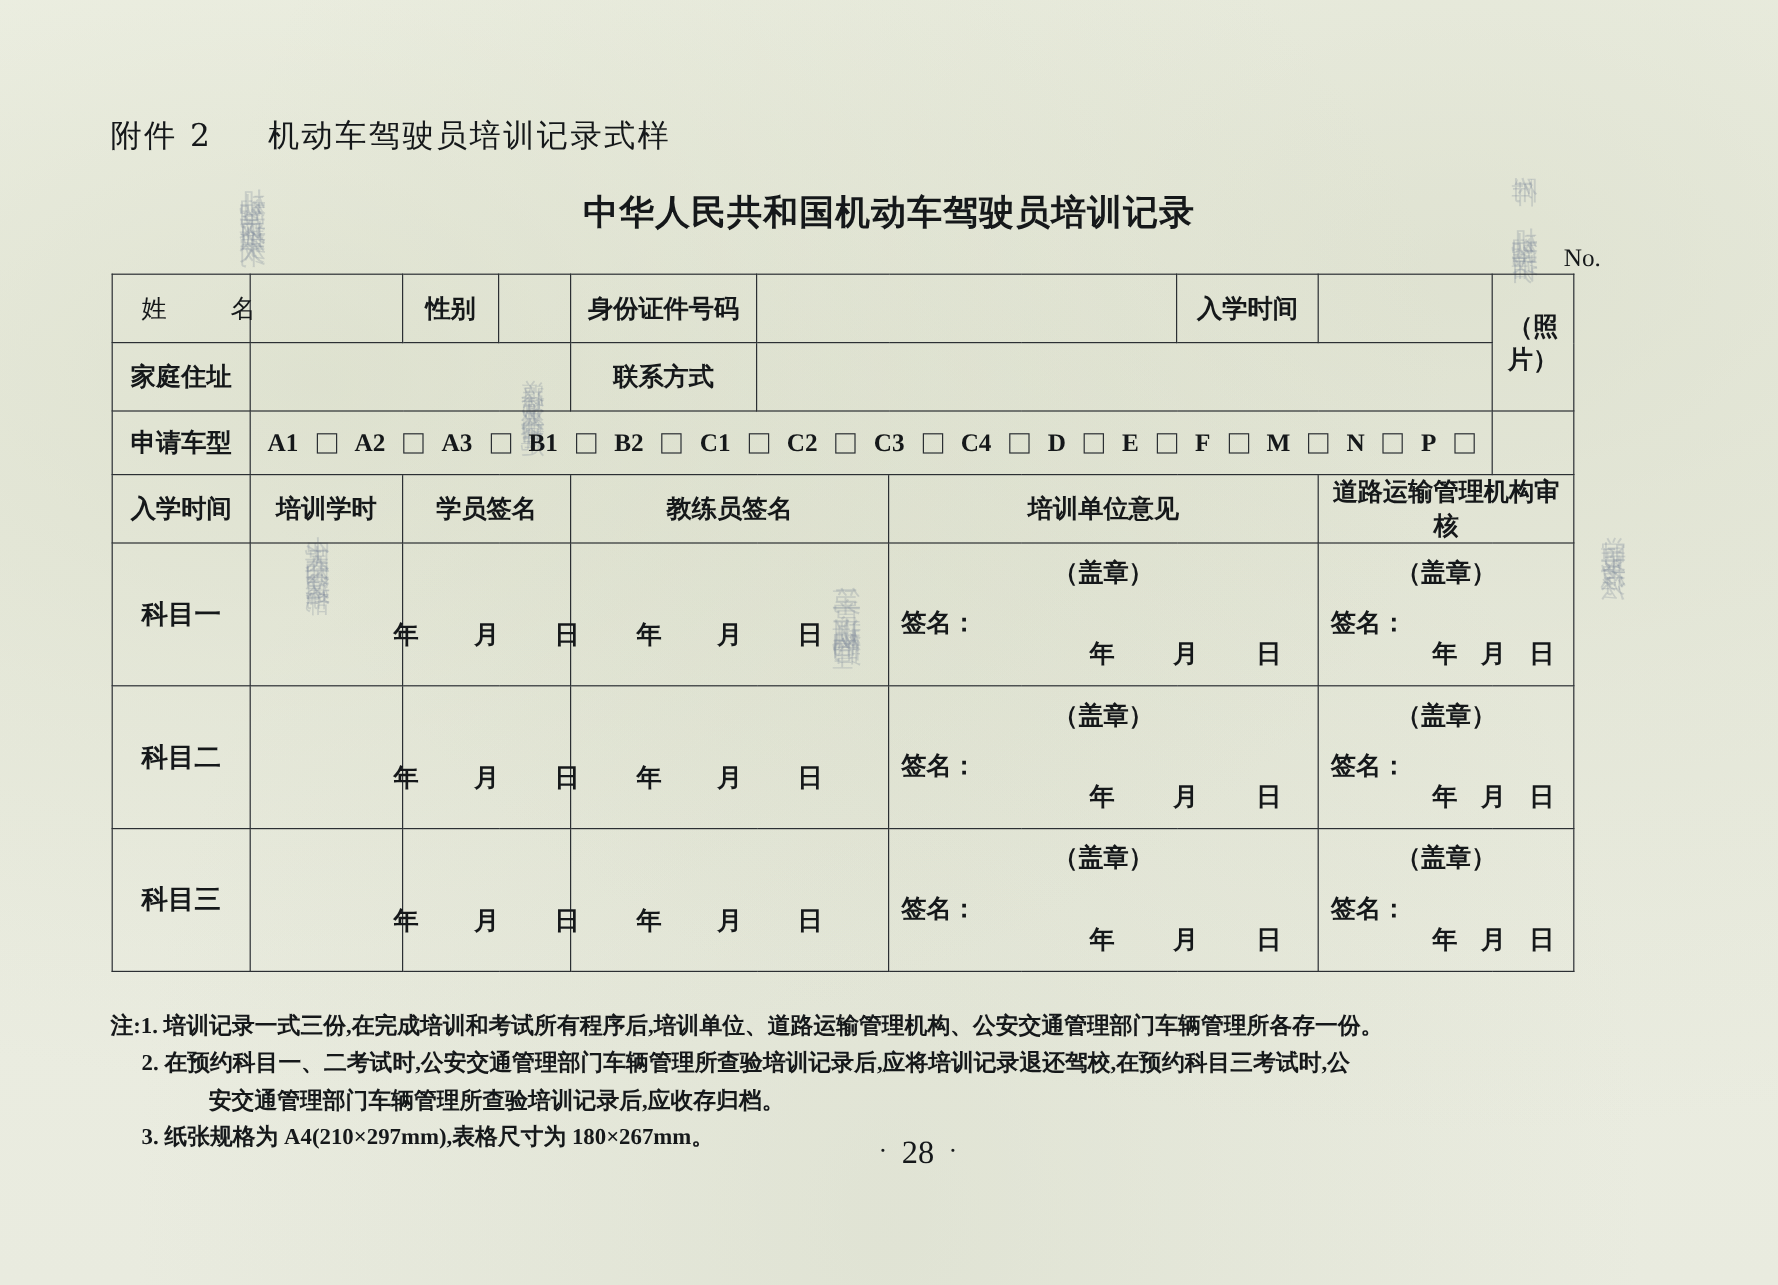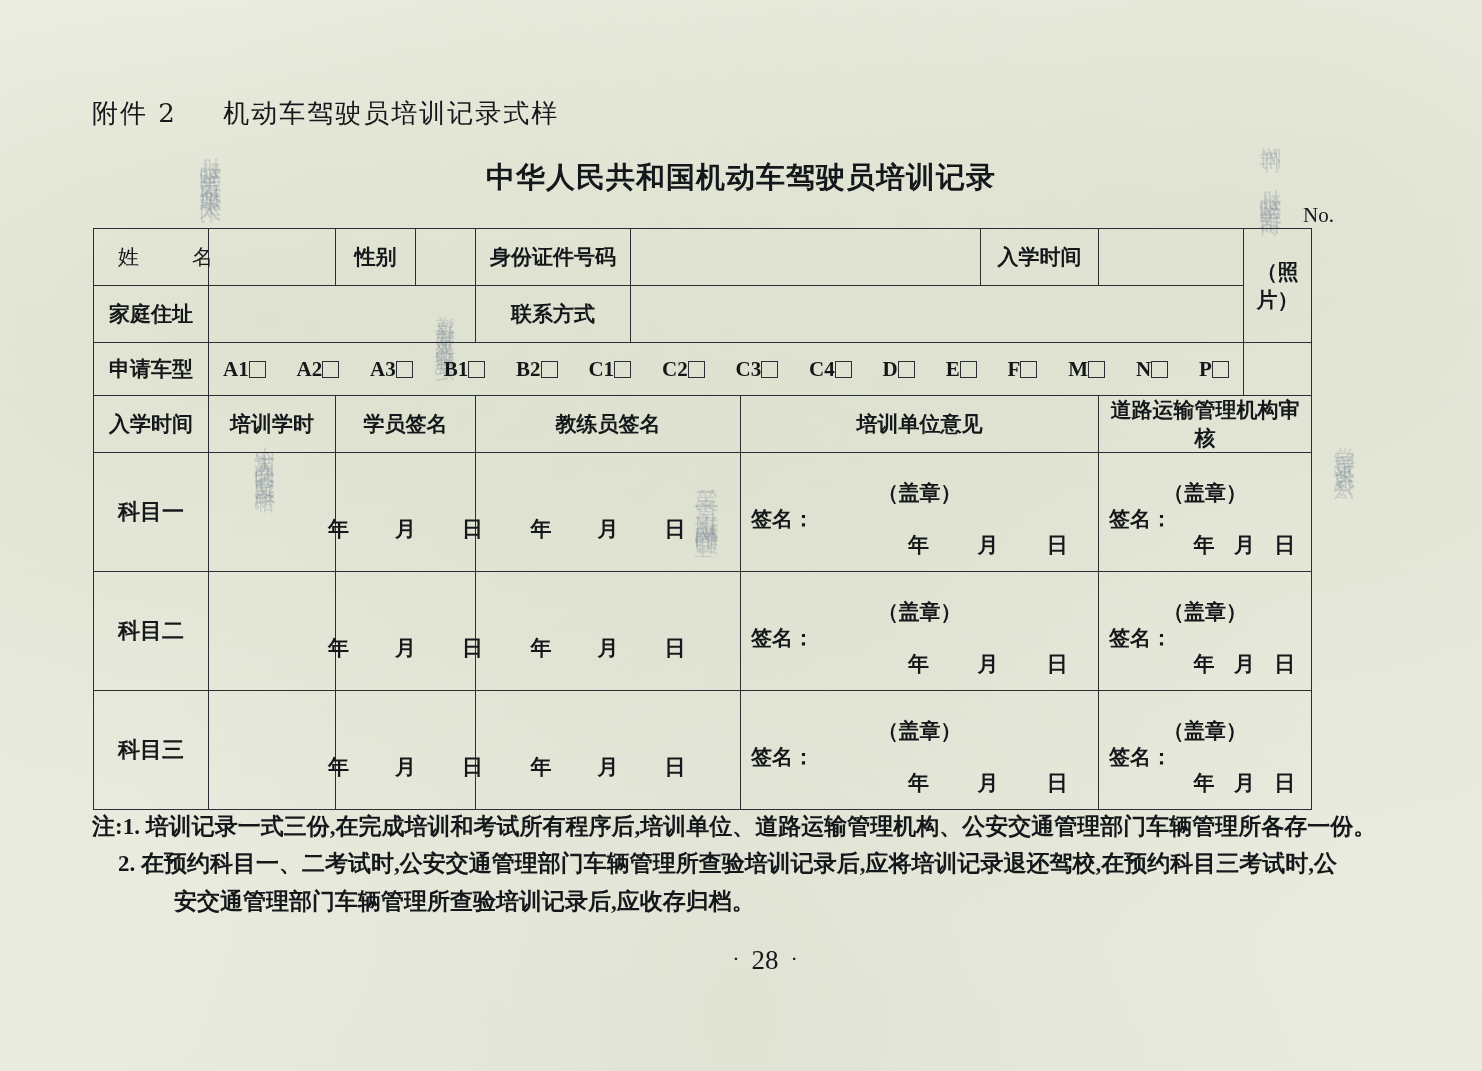--- a/index.html
+++ b/index.html
@@ -117,21 +117,21 @@
     align-items: center;
     gap: 0;
     justify-content: space-between;
     padding: 0 6px;
     font-size: 21px;
     font-family: "Liberation Serif", serif;
   }
   .vt {
     display: inline-flex;
     align-items: center;
-    gap: 0;
+    gap: 15px;
     white-space: nowrap;
     font-weight: bold;
   }
   .vt .box {
     display: inline-block;
     width: 15px;
     height: 15px;
     border: 1.6px solid #2b2f33;
   }
 
@@ -159,21 +159,21 @@
     font-weight: bold;
     padding-top: 62px;
   }
   .opinion {
     position: relative;
     height: 100%;
   }
   .opinion .seal {
     position: absolute;
     left: 0; right: 0;
-    top: 26px;
+    top: 10px;
     text-align: center;
     font-size: 21px;
     font-weight: bold;
   }
   .opinion .sign {
     position: absolute;
     left: 10px;
     top: 52px;
     font-size: 21px;
     font-weight: bold;
@@ -186,23 +186,23 @@
     display: flex;
     justify-content: space-around;
     font-size: 21px;
     font-weight: bold;
   }
 
   
   .notes {
     position: absolute;
     left: 92px;
-    top: 808px;
+    top: 841px;
     width: 1300px;
-    font-size: 23px;
+    font-size: 19px;
     line-height: 1.62;
     font-weight: bold;
     letter-spacing: 0px;
   }
   .notes .n-line { white-space: nowrap; }
   .notes .n2 { margin-left: 26px; }
   .notes .n2-cont { margin-left: 82px; }
   .notes .n3 { margin-left: 26px; }
 
   .page-num {
@@ -476,18 +476,19 @@
         </tr>
       </tbody>
   </table>
 
   <div class="notes">
     <div class="n-line">
       <span>注:</span><span>1. 培训记录一式三份,在完成培训和考试所有程序后,培训单位、道路运输管理机构、公安交通管理部门车辆管理所各存一份。</span>
     </div>
     <div class="n-line n2">2. 在预约科目一、二考试时,公安交通管理部门车辆管理所查验培训记录后,应将培训记录退还驾校,在预约科目三考试时,公</div>
     <div class="n-line n2-cont">安交通管理部门车辆管理所查验培训记录后,应收存归档。</div>
+    <div class="n-line n3">3. 纸张规格为 A4(210×297mm),表格尺寸为 180×267mm。</div>
   </div>
 
   <div class="page-num">
     <span class="dot">·</span><span>28</span><span class="dot">·</span>
   </div>
 </div>
 
 </body></html>

